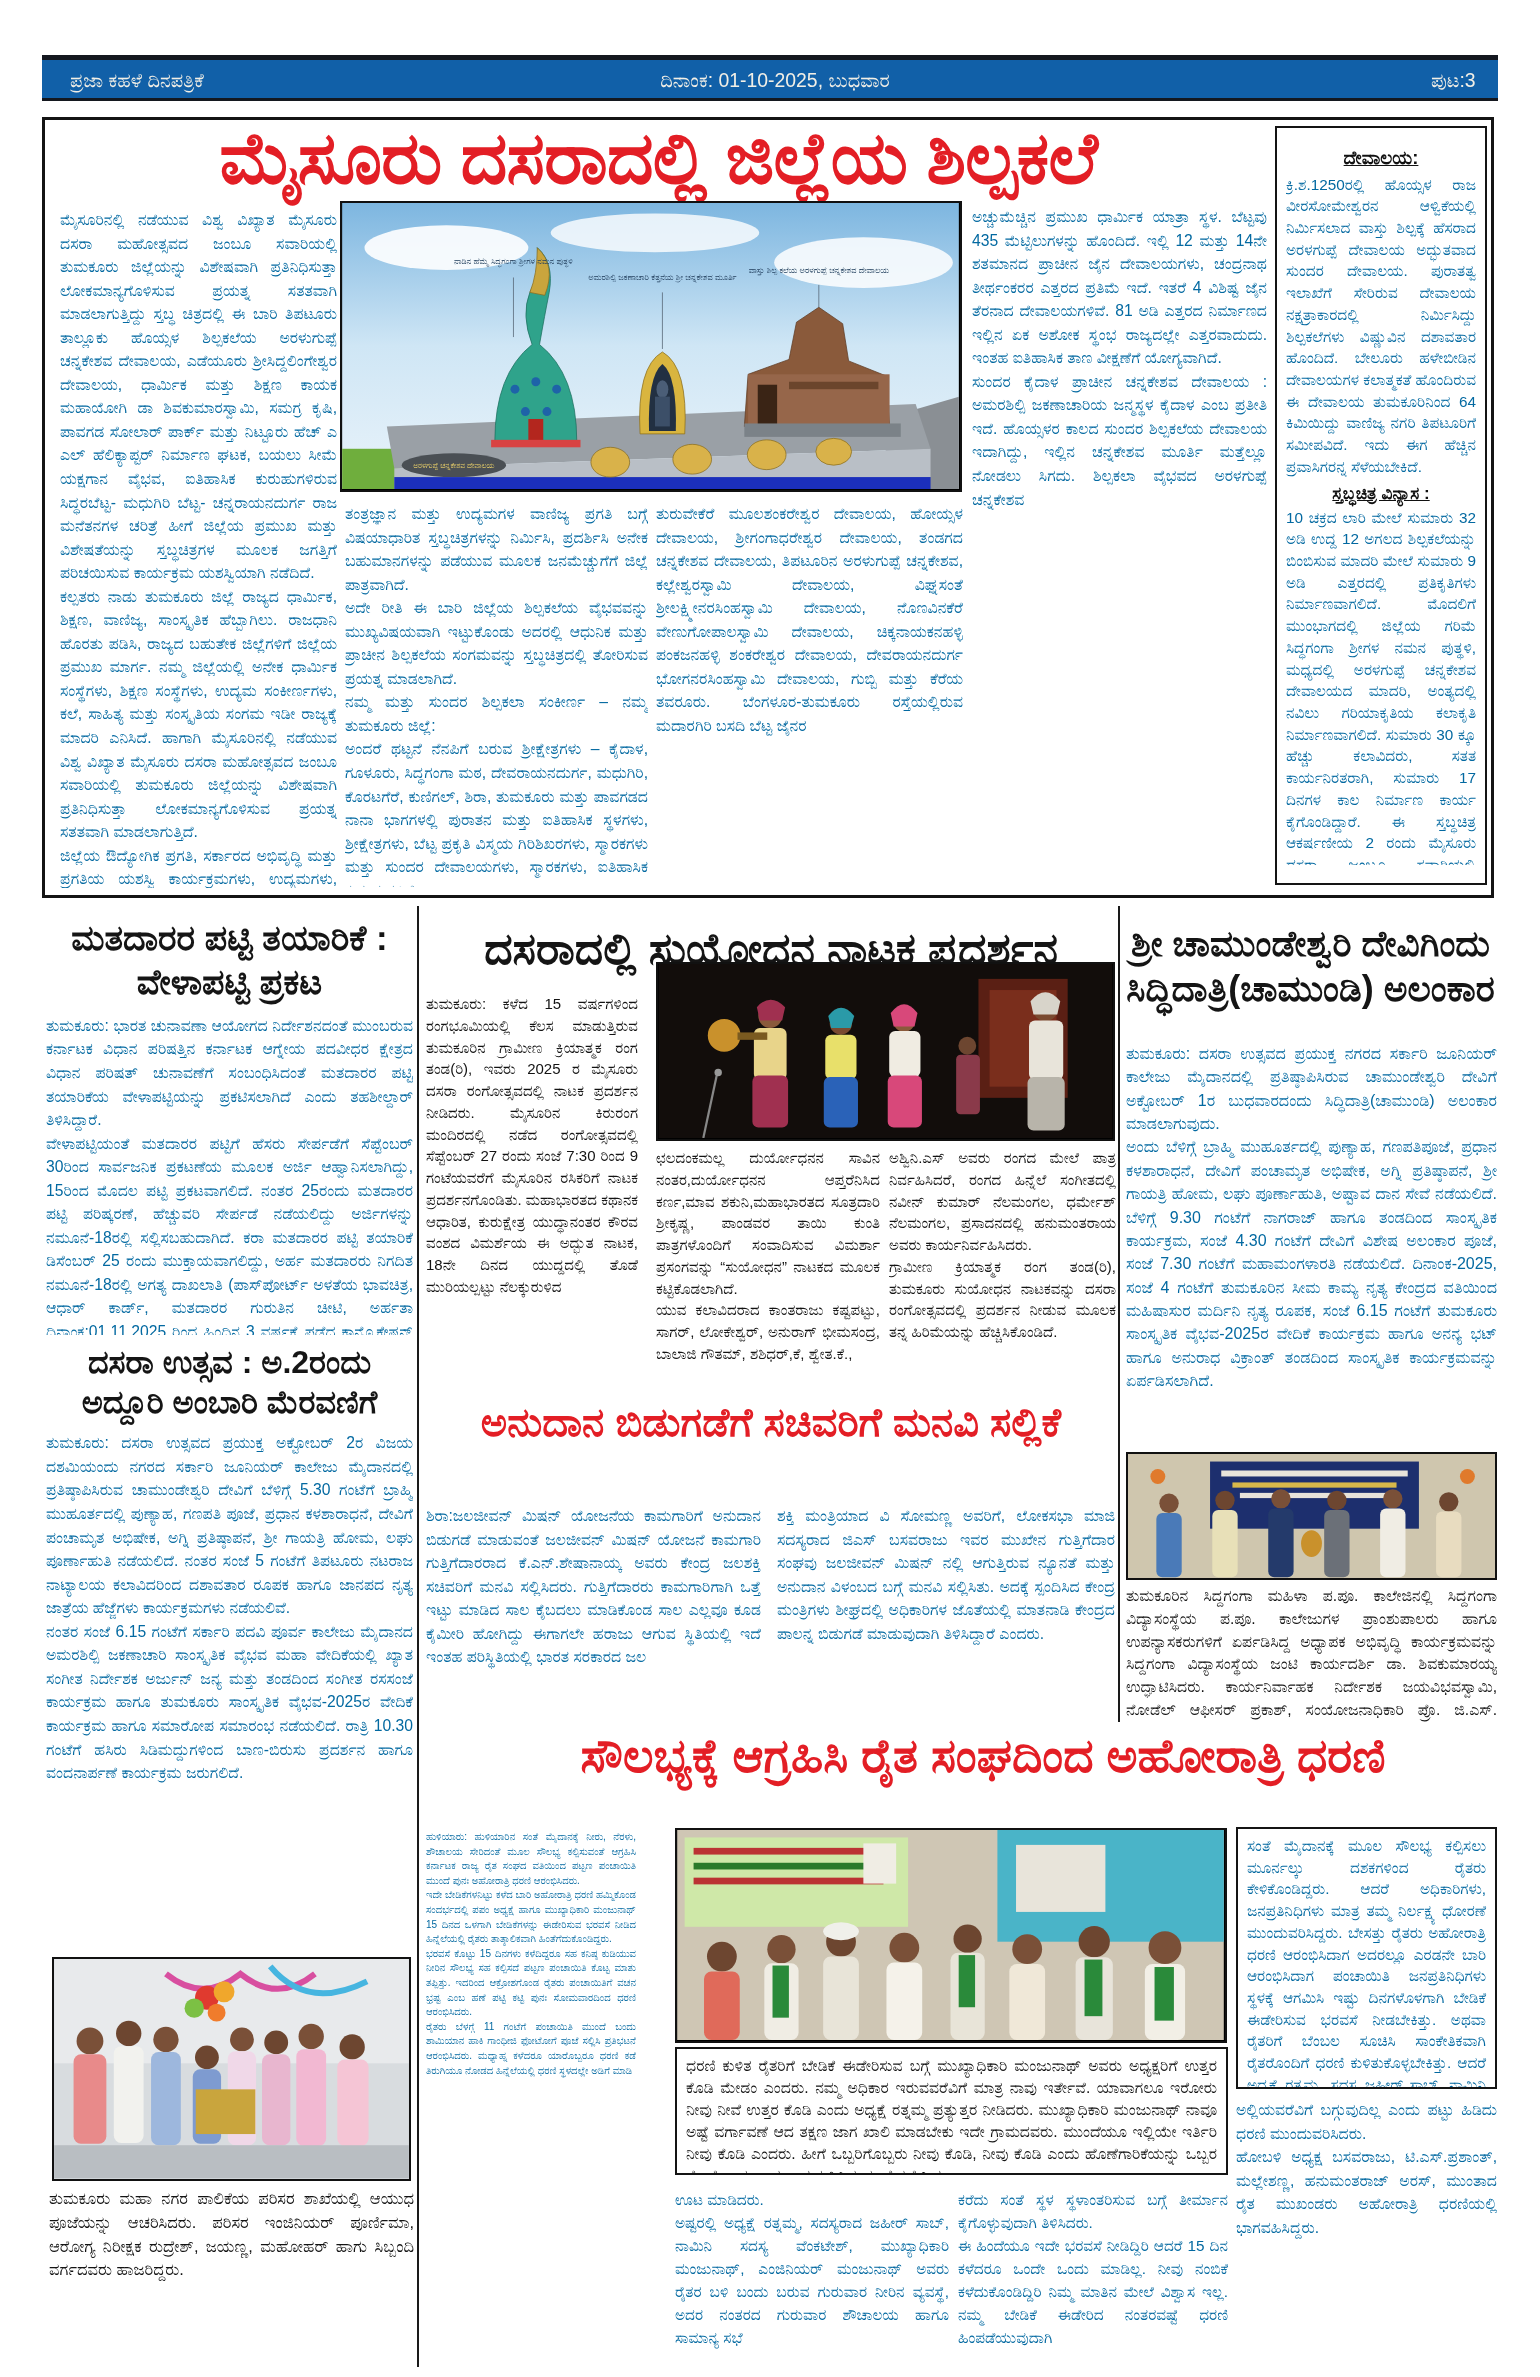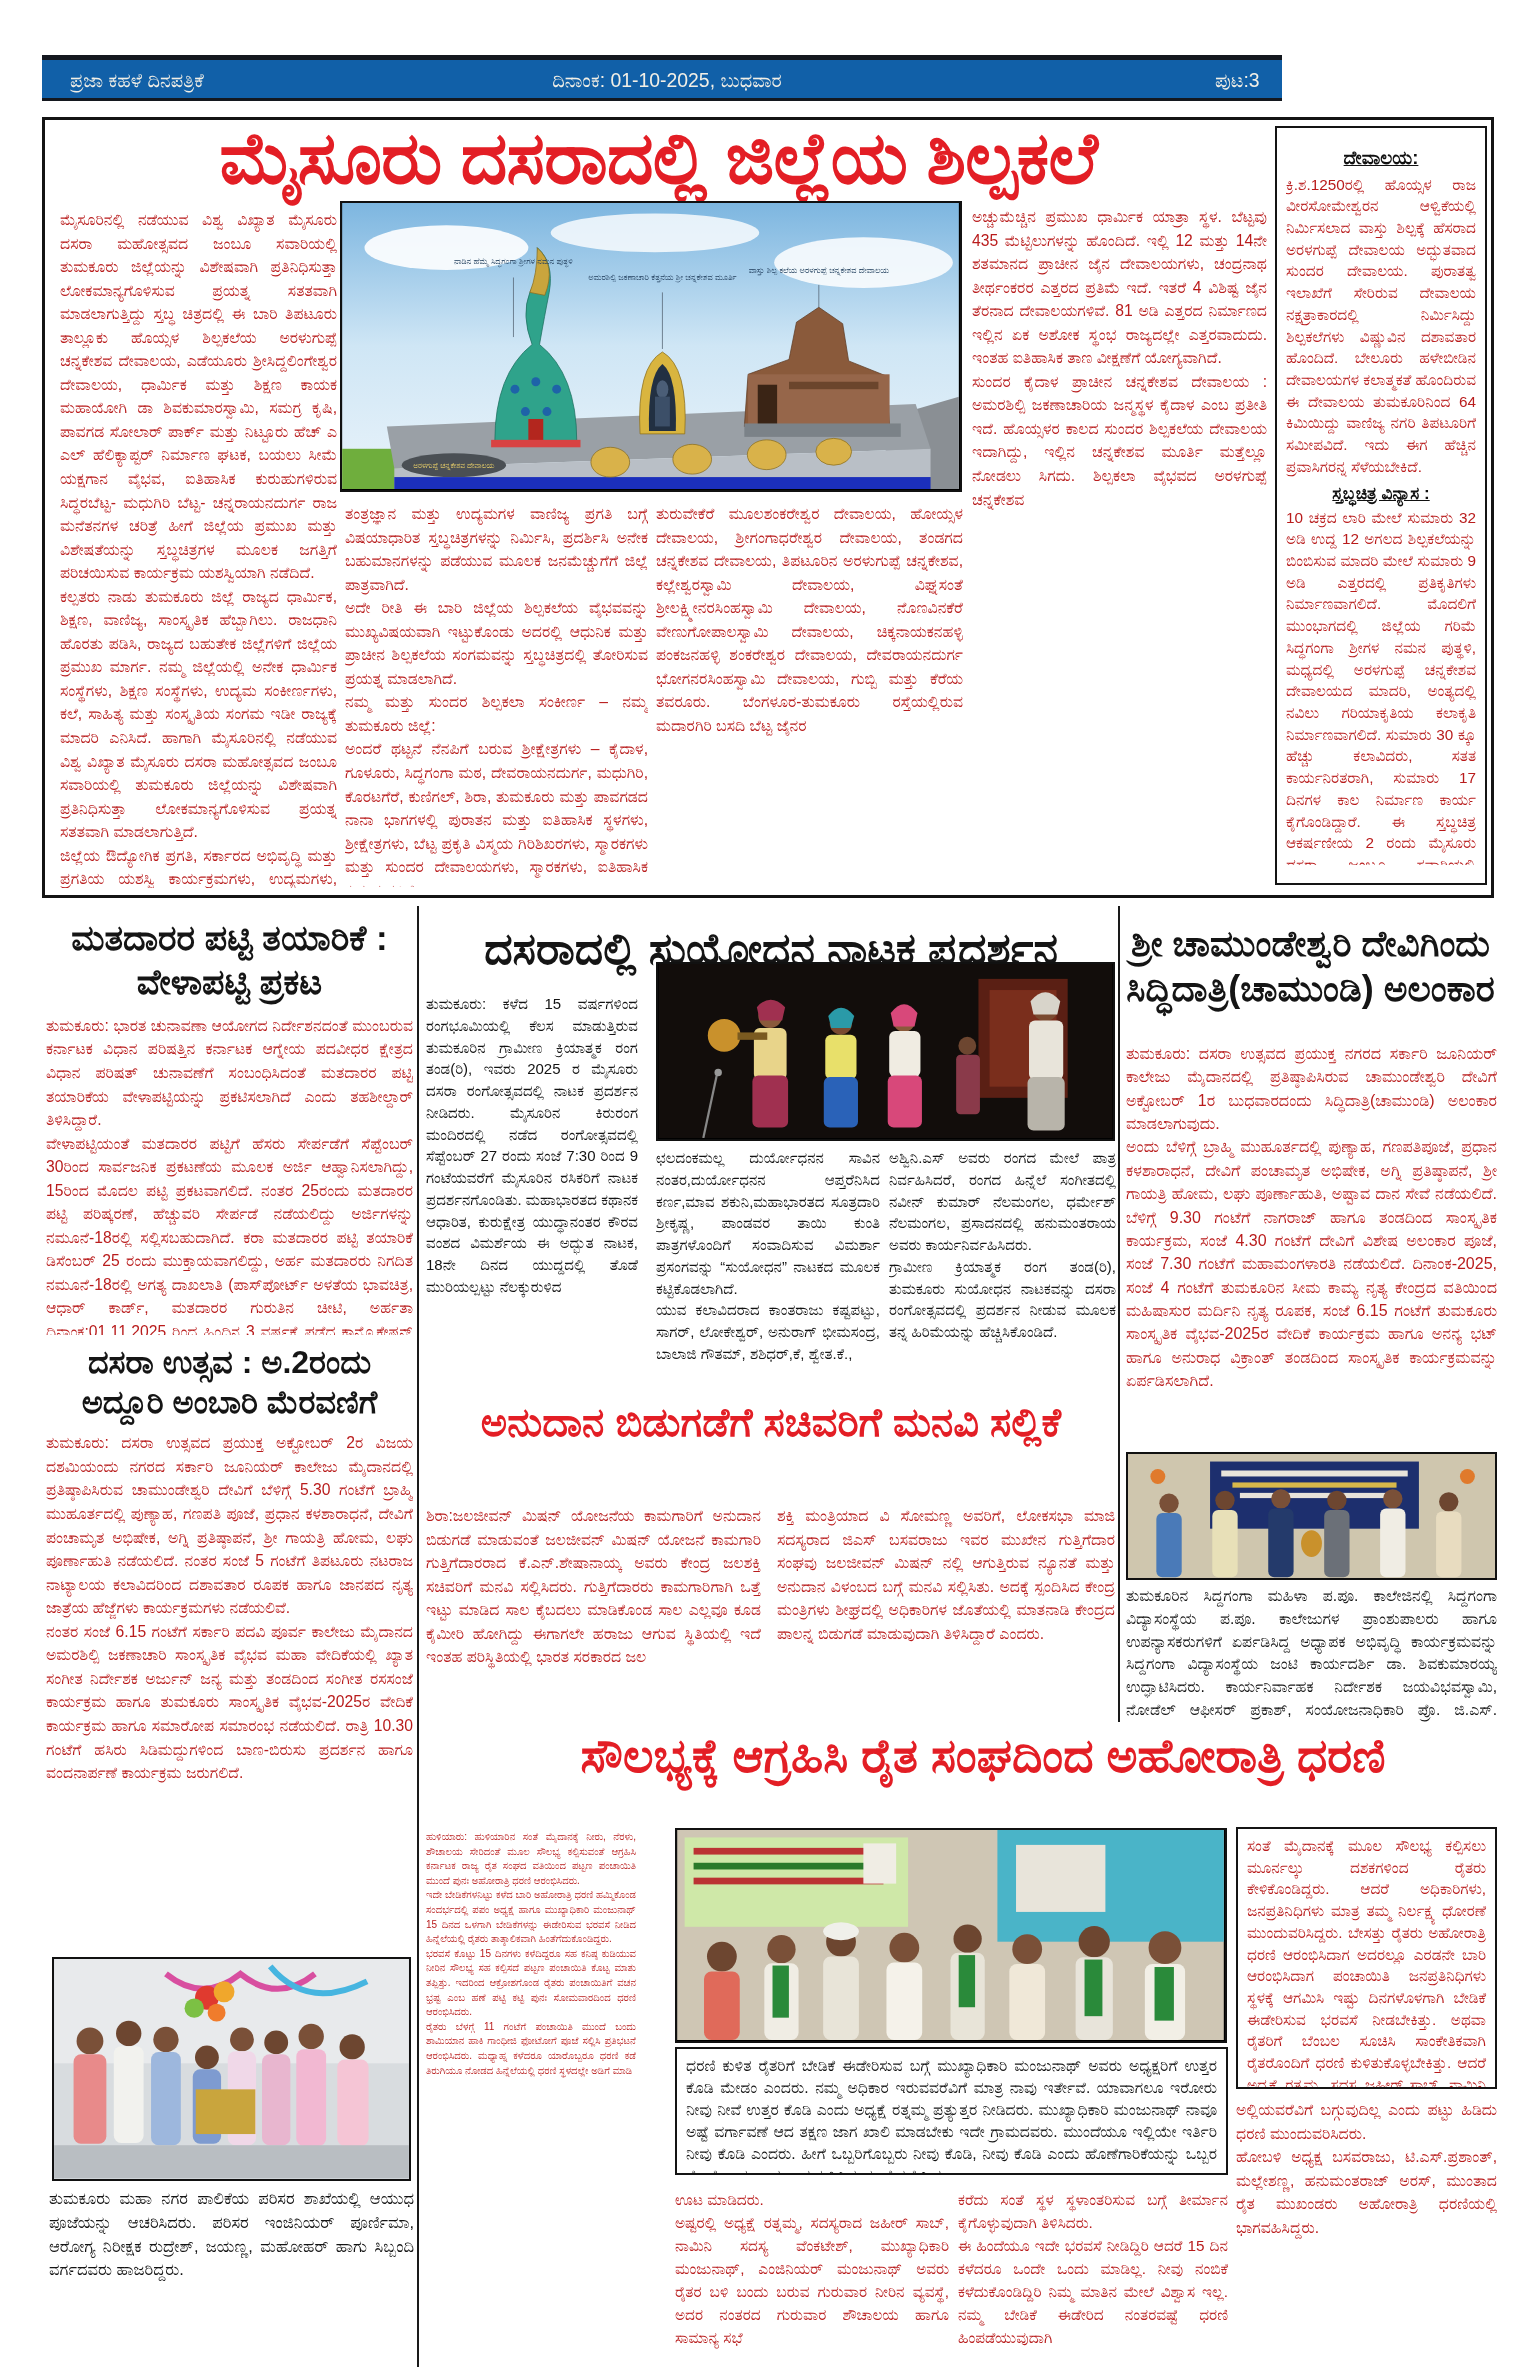--- a/index.html
+++ b/index.html
@@ -1,34 +1,34 @@
 <!DOCTYPE html>
 <html style="font-size:12px"><head>
 <meta charset="utf-8">
 <style>
   html,body{margin:0;padding:0;background:#e8e8e8;}
   #page{position:relative;width:1541px;height:2377px;background:#ffffff;overflow:hidden;
         font-family:"Liberation Sans","DejaVu Sans",sans-serif;color:#111;}
   .abs{position:absolute;}
-  .body-text{font-size:15.7px;line-height:1.5;text-align:justify;white-space:pre-line;overflow:hidden;color:#b91c1c;}
+  .body-text{font-size:15.7px;line-height:1.5;text-align:justify;white-space:pre-line;overflow:hidden;color:#0369a1;}
   .small-text{font-size:15px;line-height:1.45;text-align:justify;white-space:pre-line;overflow:hidden;color:#131313;}
   .headline-red{color:#e31e25;font-weight:bold;text-align:center;}
   .headline-black{color:#151515;font-weight:bold;text-align:center;line-height:1.25;}
   .rule{background:#1a1a1a;}
   .boxed{border:2.2px solid #141414;box-sizing:border-box;}
   .caption{font-size:16.4px;line-height:1.45;text-align:justify;white-space:pre-line;overflow:hidden;color:#131313;}
   .photo-frame{border:2.2px solid #111;box-sizing:border-box;overflow:hidden;background:#000;}
   svg{display:block;}
 </style>
 </head>
 <body>
 
 <div id="page">
 
-  <div class="abs" style="left:42px;top:55px;width:1240px;height:46px;background:#1160a8;border-top:5.2px solid #14181f;border-bottom:3.7px solid #14181f;box-sizing:border-box;display:flex;align-items:center;justify-content:space-between;color:#f2efe6;font-size:19.4px;">
+  <div class="abs" style="left:42px;top:55px;width:1456px;height:46px;background:#1160a8;border-top:5.2px solid #14181f;border-bottom:3.7px solid #14181f;box-sizing:border-box;display:flex;align-items:center;justify-content:space-between;color:#f2efe6;font-size:19.4px;">
     <span class="abs" style="left:28px;top:9px;">ಪ್ರಜಾ ಕಹಳೆ ದಿನಪತ್ರಿಕೆ</span>
     <span class="abs" style="left:0;right:0;top:9px;text-align:center;padding-left:10px;">ದಿನಾಂಕ: 01-10-2025, ಬುಧವಾರ</span>
     <span class="abs" style="right:22.4px;top:9px;">ಪುಟ:3</span>
   </div>
 
   <div class="abs" style="left:42px;top:117px;width:1452px;height:781px;border:3.7px solid #141414;box-sizing:border-box;">
 
     <div class="abs headline-red" style="left:6px;top:-1.5px;width:1215px;font-size:72px;line-height:1.1;letter-spacing:-0.7px;">ಮೈಸೂರು ದಸರಾದಲ್ಲಿ ಜಿಲ್ಲೆಯ ಶಿಲ್ಪಕಲೆ</div>
 
     <div class="abs body-text" style="left:15px;top:88px;width:277px;height:680px;">ಮೈಸೂರಿನಲ್ಲಿ ನಡೆಯುವ ವಿಶ್ವ ವಿಖ್ಯಾತ ಮೈಸೂರು ದಸರಾ ಮಹೋತ್ಸವದ ಜಂಬೂ ಸವಾರಿಯಲ್ಲಿ ತುಮಕೂರು ಜಿಲ್ಲೆಯನ್ನು ವಿಶೇಷವಾಗಿ ಪ್ರತಿನಿಧಿಸುತ್ತಾ ಲೋಕಮಾನ್ಯಗೊಳಿಸುವ ಪ್ರಯತ್ನ ಸತತವಾಗಿ ಮಾಡಲಾಗುತ್ತಿದ್ದು ಸ್ತಬ್ಧ ಚಿತ್ರದಲ್ಲಿ ಈ ಬಾರಿ ತಿಪಟೂರು ತಾಲ್ಲೂಕು ಹೊಯ್ಸಳ ಶಿಲ್ಪಕಲೆಯ ಅರಳುಗುಪ್ಪೆ ಚನ್ನಕೇಶವ ದೇವಾಲಯ, ಎಡೆಯೂರು ಶ್ರೀಸಿದ್ದಲಿಂಗೇಶ್ವರ ದೇವಾಲಯ, ಧಾರ್ಮಿಕ ಮತ್ತು ಶಿಕ್ಷಣ ಕಾಯಕ ಮಹಾಯೋಗಿ ಡಾ ಶಿವಕುಮಾರಸ್ವಾಮಿ, ಸಮಗ್ರ ಕೃಷಿ, ಪಾವಗಡ ಸೋಲಾರ್ ಪಾರ್ಕ್ ಮತ್ತು ನಿಟ್ಟೂರು ಹೆಚ್ ಎ ಎಲ್ ಹೆಲಿಕ್ಯಾಪ್ಟರ್ ನಿರ್ಮಾಣ ಘಟಕ, ಬಯಲು ಸೀಮೆ ಯಕ್ಷಗಾನ ವೈಭವ, ಐತಿಹಾಸಿಕ ಕುರುಹುಗಳಿರುವ ಸಿದ್ಧರಬೆಟ್ಟ- ಮಧುಗಿರಿ ಬೆಟ್ಟ- ಚನ್ನರಾಯನದುರ್ಗ ರಾಜ ಮನೆತನಗಳ ಚರಿತ್ರೆ ಹೀಗೆ ಜಿಲ್ಲೆಯ ಪ್ರಮುಖ ಮತ್ತು ವಿಶೇಷತೆಯನ್ನು ಸ್ತಬ್ಧಚಿತ್ರಗಳ ಮೂಲಕ ಜಗತ್ತಿಗೆ ಪರಿಚಯಿಸುವ ಕಾರ್ಯಕ್ರಮ ಯಶಸ್ವಿಯಾಗಿ ನಡೆದಿದೆ.

